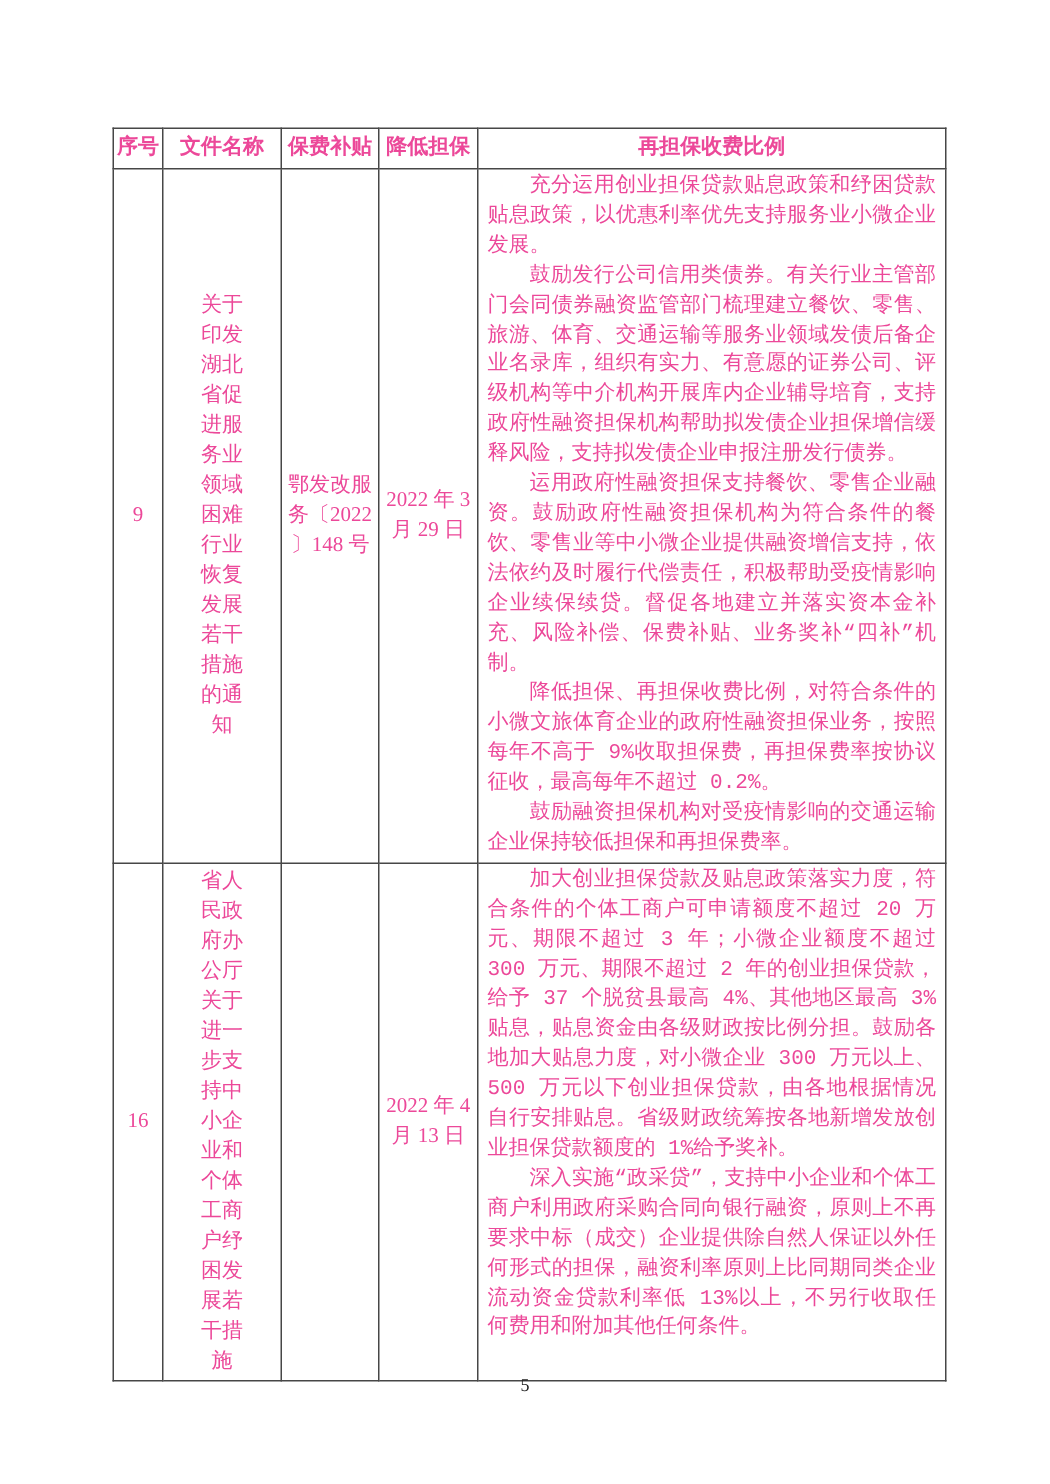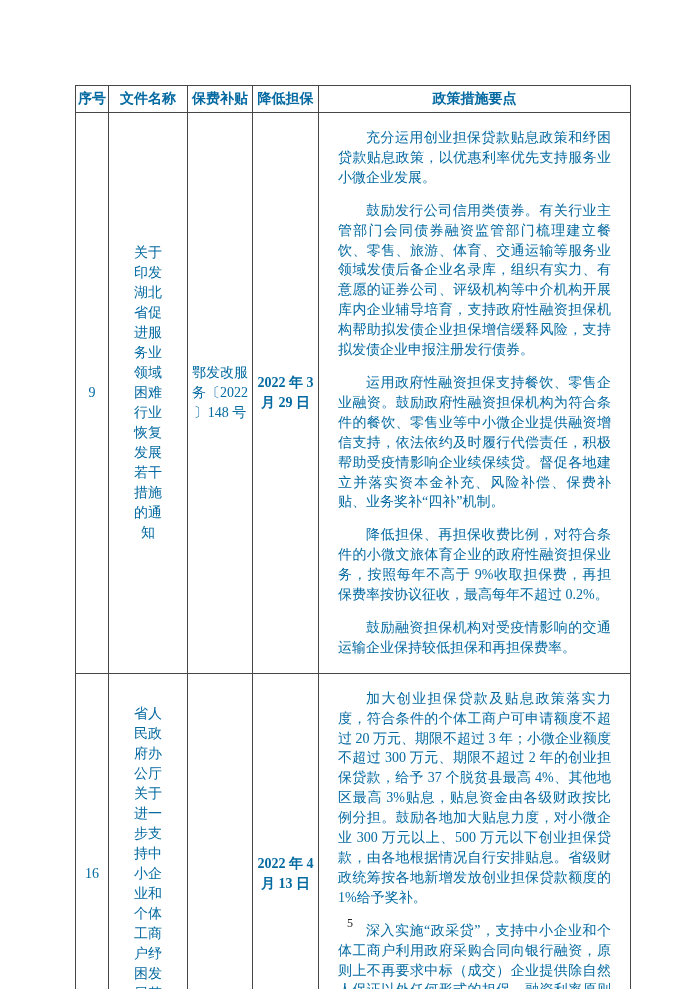--- a/index.html
+++ b/index.html
@@ -22,21 +22,21 @@
     top: 85px;
     width: 555px;
     border-collapse: collapse;
     table-layout: fixed;
   }
   .policy-table th,
   .policy-table td {
     border: 1px solid #474747;
     font-weight: normal;
     font-size: 14px;
-    color: #0369a1;
+    color: #ec4899;
     overflow: hidden;
   }
   .policy-table thead tr {
     height: 27px;
   }
   .policy-table th {
     font-weight: bold;
     text-align: center;
     vertical-align: middle;
     padding: 1px 2px;
@@ -61,32 +61,32 @@
     padding: 2px 3px;
     line-height: 20px;
     line-break: anywhere;
     word-break: break-all;
   }
   td.c-date {
     text-align: center;
     vertical-align: middle;
     padding: 2px 0;
     line-height: 20px;
-    font-weight: bold;
   }
   td.c-measures {
     vertical-align: top;
     text-align: justify;
     padding: 2px 6px 2px 6px;
     line-height: 19.9px;
   }
   td.c-measures p {
-    margin: 13px;
+    margin: 0;
     text-indent: 2em;
     text-align: justify;
+    font-family: Liberation Mono, monospace;
   }
   .page-number {
     position: absolute;
     left: 0;
     top: 915px;
     width: 100%;
     text-align: center;
     font-size: 12px;
     color: #212121;
     line-height: 16px;
@@ -104,21 +104,21 @@
       <col style="width:65px">
       <col style="width:66px">
       <col style="width:312px">
     </colgroup>
     <thead>
       <tr>
         <th>序号</th>
         <th>文件名称</th>
         <th>保费补贴</th>
         <th>降低担保</th>
-        <th>政策措施要点</th>
+        <th>再担保收费比例</th>
       </tr>
     </thead>
     <tbody>
       <tr class="row-9">
         <td class="c-index">9</td>
         <td class="c-name">关于印发湖北省促进服务业领域困难行业恢复发展若干措施的通知</td>
         <td class="c-source">鄂发改服务〔2022〕148 号</td>
         <td class="c-date">2022 年 3 月 29 日</td>
         <td class="c-measures">
           <p>充分运用创业担保贷款贴息政策和纾困贷款贴息政策，以优惠利率优先支持服务业小微企业发展。</p>

